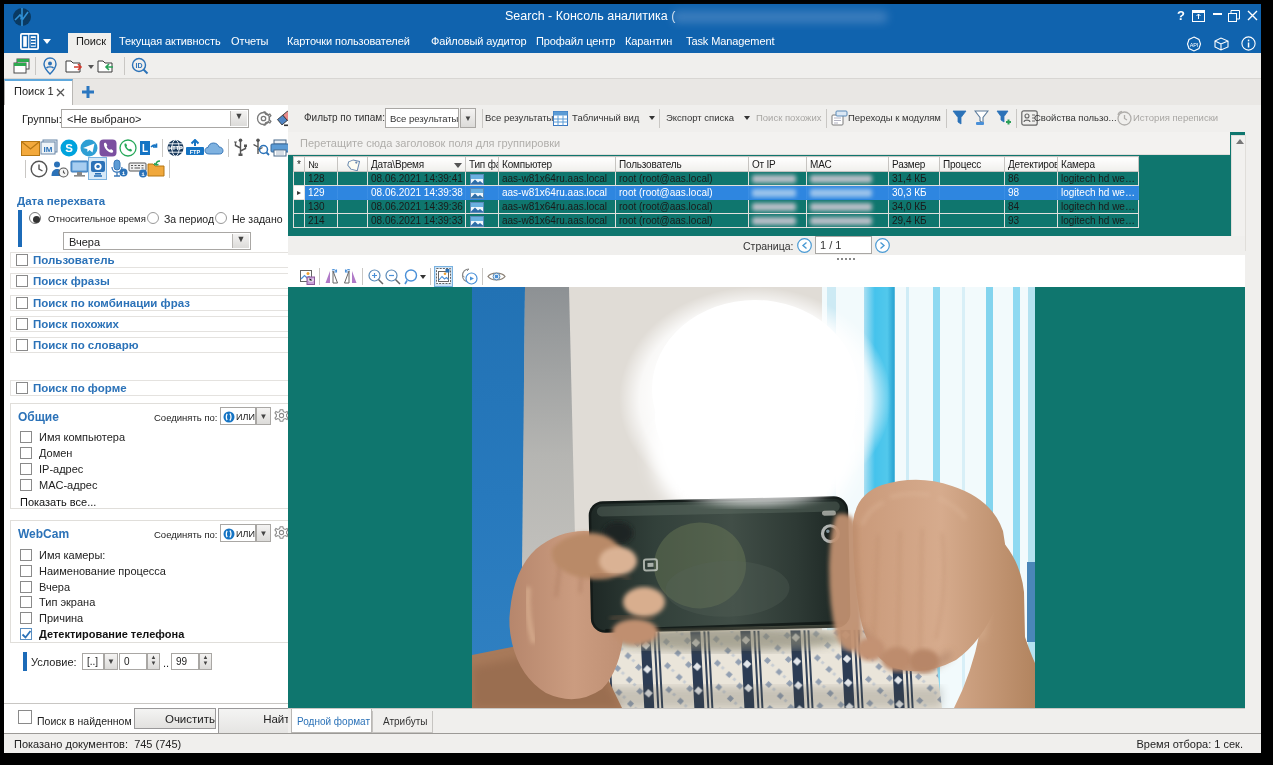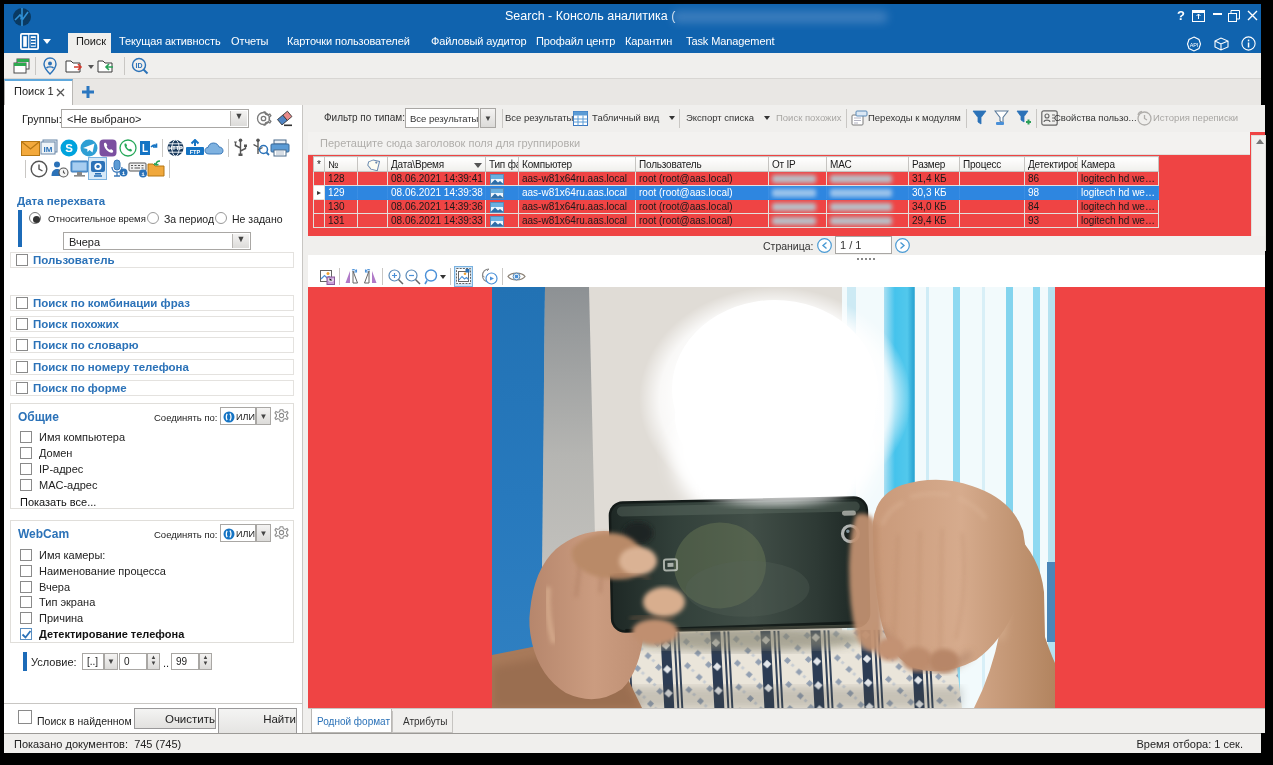--- a/index.html
+++ b/index.html
@@ -18,21 +18,21 @@
 .blue { color:#2b72b8; }
 .cbrow { position:absolute; left:6px; width:284px; height:16px; border:1px solid #e4e2df; background:#fff; font-size:11.5px; font-weight:bold; color:#2b72b8; line-height:15px; padding-left:22px; }
 .cbrow .cb { left:5px; top:1px; }
 .cb { position:absolute; width:12px; height:12px; border:1px solid #8a8a8a; background:#fff; }
 .sect { position:absolute; left:6px; width:284px; border:1px solid #e0deda; background:#fff; }
 .combo { position:absolute; border:1px solid #a9a7a4; background:#fff; font-size:11px; }
 .combobtn { position:absolute; right:1px; top:1px; bottom:1px; width:17px; background:linear-gradient(#f4f3f2,#dcdbd9); border-left:1px solid #b8b6b3; color:#444; font-size:9px; text-align:center; }
 .vbar { position:absolute; width:4px; background:#1c6bb8; }
 .btn { position:absolute; border:1px solid #9a999a; background:linear-gradient(#f4f4f3,#e2e1df); font-size:11.5px; color:#222; text-align:right; }
 
-#rightpane { position:absolute; left:304px; top:101px; width:957px; height:628px; background:#ef4444; }
+#rightpane { position:absolute; left:284px; top:101px; width:957px; height:628px; background:#0f766e; }
 #filterbar { position:absolute; left:0; top:0; width:957px; height:27px; background:#f0efed; font-size:11px; color:#333; white-space:nowrap; }
 #groupbar { position:absolute; left:0; top:27px; width:942px; height:23px; background:#f3f2f0; color:#b0aeab; font-size:11px; line-height:23px; padding-left:12px; border-bottom:1px solid #e0dedb; }
 #grid { position:absolute; left:0; top:51px; width:850px; height:182px; font-size:11px; color:#1a1a1a; }
 .sel { background:#2e86e0; color:#fff; border-right:1px solid #2e86e0; border-bottom:1px solid #2e86e0; }
 #pagerbar { position:absolute; left:0; top:131px; width:957px; height:19px; background:#f0efed; font-size:11px; color:#333; }
 #imgtoolbar { position:absolute; left:0; top:157px; width:957px; height:25px; background:#fff; }
 #photo { position:absolute; left:184px; top:182px; width:563px; height:421px; filter:blur(0.5px); }
 #bottomtabs { position:absolute; left:0; top:603px; width:957px; height:25px; background:#f0efed; border-top:1px solid #c8c6c3; font-size:11px; }
 
 #statusbar { position:absolute; left:0; top:729px; width:1257px; height:20px; background:#f0efed; border-top:1px solid #9c9a97; font-size:11px; color:#222; }
@@ -280,24 +280,24 @@
     <span class="abs" style="left:44px;top:108px;font-size:9.5px;color:#222;">Относительное время</span>
     <span class="abs" style="left:143px;top:107px;width:12px;height:12px;border:1px solid #999;border-radius:50%;background:#fff;"></span>
     <span class="abs" style="left:160px;top:108px;font-size:10.5px;color:#222;">За период</span>
     <span class="abs" style="left:211px;top:107px;width:12px;height:12px;border:1px solid #999;border-radius:50%;background:#fff;"></span>
     <span class="abs" style="left:228px;top:108px;font-size:10.5px;color:#222;">Не задано</span>
     <div class="combo" style="left:59px;top:127px;width:188px;height:18px;">
         <span style="position:absolute;left:5px;top:3px;color:#222;font-size:11px;">Вчера</span>
         <span class="combobtn">▼</span>
       </div>
     <div class="cbrow" style="top:147px;"><span class="cb"></span>Пользователь</div>
+    <div class="cbrow" style="top:168px;"><span class="cb"></span>Поиск фразы</div>
     <div class="cbrow" style="top:190px;"><span class="cb"></span>Поиск по комбинации фраз</div>
     <div class="cbrow" style="top:211px;"><span class="cb"></span>Поиск похожих</div>
     <div class="cbrow" style="top:232px;"><span class="cb"></span>Поиск по словарю</div>
-    <div class="cbrow" style="top:254px;"><span class="cb"></span>Поиск по номеру телефона</div>
     <div class="cbrow" style="top:275px;"><span class="cb"></span>Поиск по форме</div>
 
     <div class="sect" style="top:298px;height:106px;">
       <span class="abs blue" style="left:7px;top:6px;font-size:12px;font-weight:bold;">Общие</span>
       <span class="abs" style="left:143px;top:8px;font-size:9.5px;color:#222;">Соединять по:</span>
       <div class="combo" style="left:209px;top:3px;width:36px;height:18px;">
           <svg style="position:absolute;left:2px;top:2.5px" width="12" height="12" viewBox="0 0 12 12">
             <circle cx="6" cy="6" r="5.5" fill="#1574c4"></circle>
             <path d="M4.2 3 C3 4.5 3 7.5 4.2 9 M6.8 2.5 C8.4 4 8.4 8 6.8 9.5" stroke="#fff" stroke-width="1.3" fill="none"></path>
           </svg>
@@ -523,21 +523,21 @@
               <td>root (root@aas.local)</td>
               <td><span class="blur1"></span></td>
               <td><span class="blur2"></span></td>
               <td>34,0 КБ</td>
               <td></td>
               <td>84</td>
               <td>logitech hd we…</td>
             </tr>
         <tr class="dr">
               <td></td>
-              <td>131</td>
+              <td>214</td>
               <td></td>
               <td>08.06.2021 14:39:33</td>
               <td>
                 <svg class="tfi" width="14" height="11" viewBox="0 0 14 11">
                   <rect x="0.5" y="0.5" width="13" height="10" fill="#eef6fc" stroke="#5a8ab8"></rect>
                   <rect x="1" y="1" width="12" height="4" fill="#6ab0e0"></rect>
                   <path d="M1 9.5 L5 5.5 L8 8.5 L10 7 L13 9.5 L13 10 L1 10 Z" fill="#2d6da8"></path>
                 </svg>
               </td>
               <td>aas-w81x64ru.aas.local</td>

